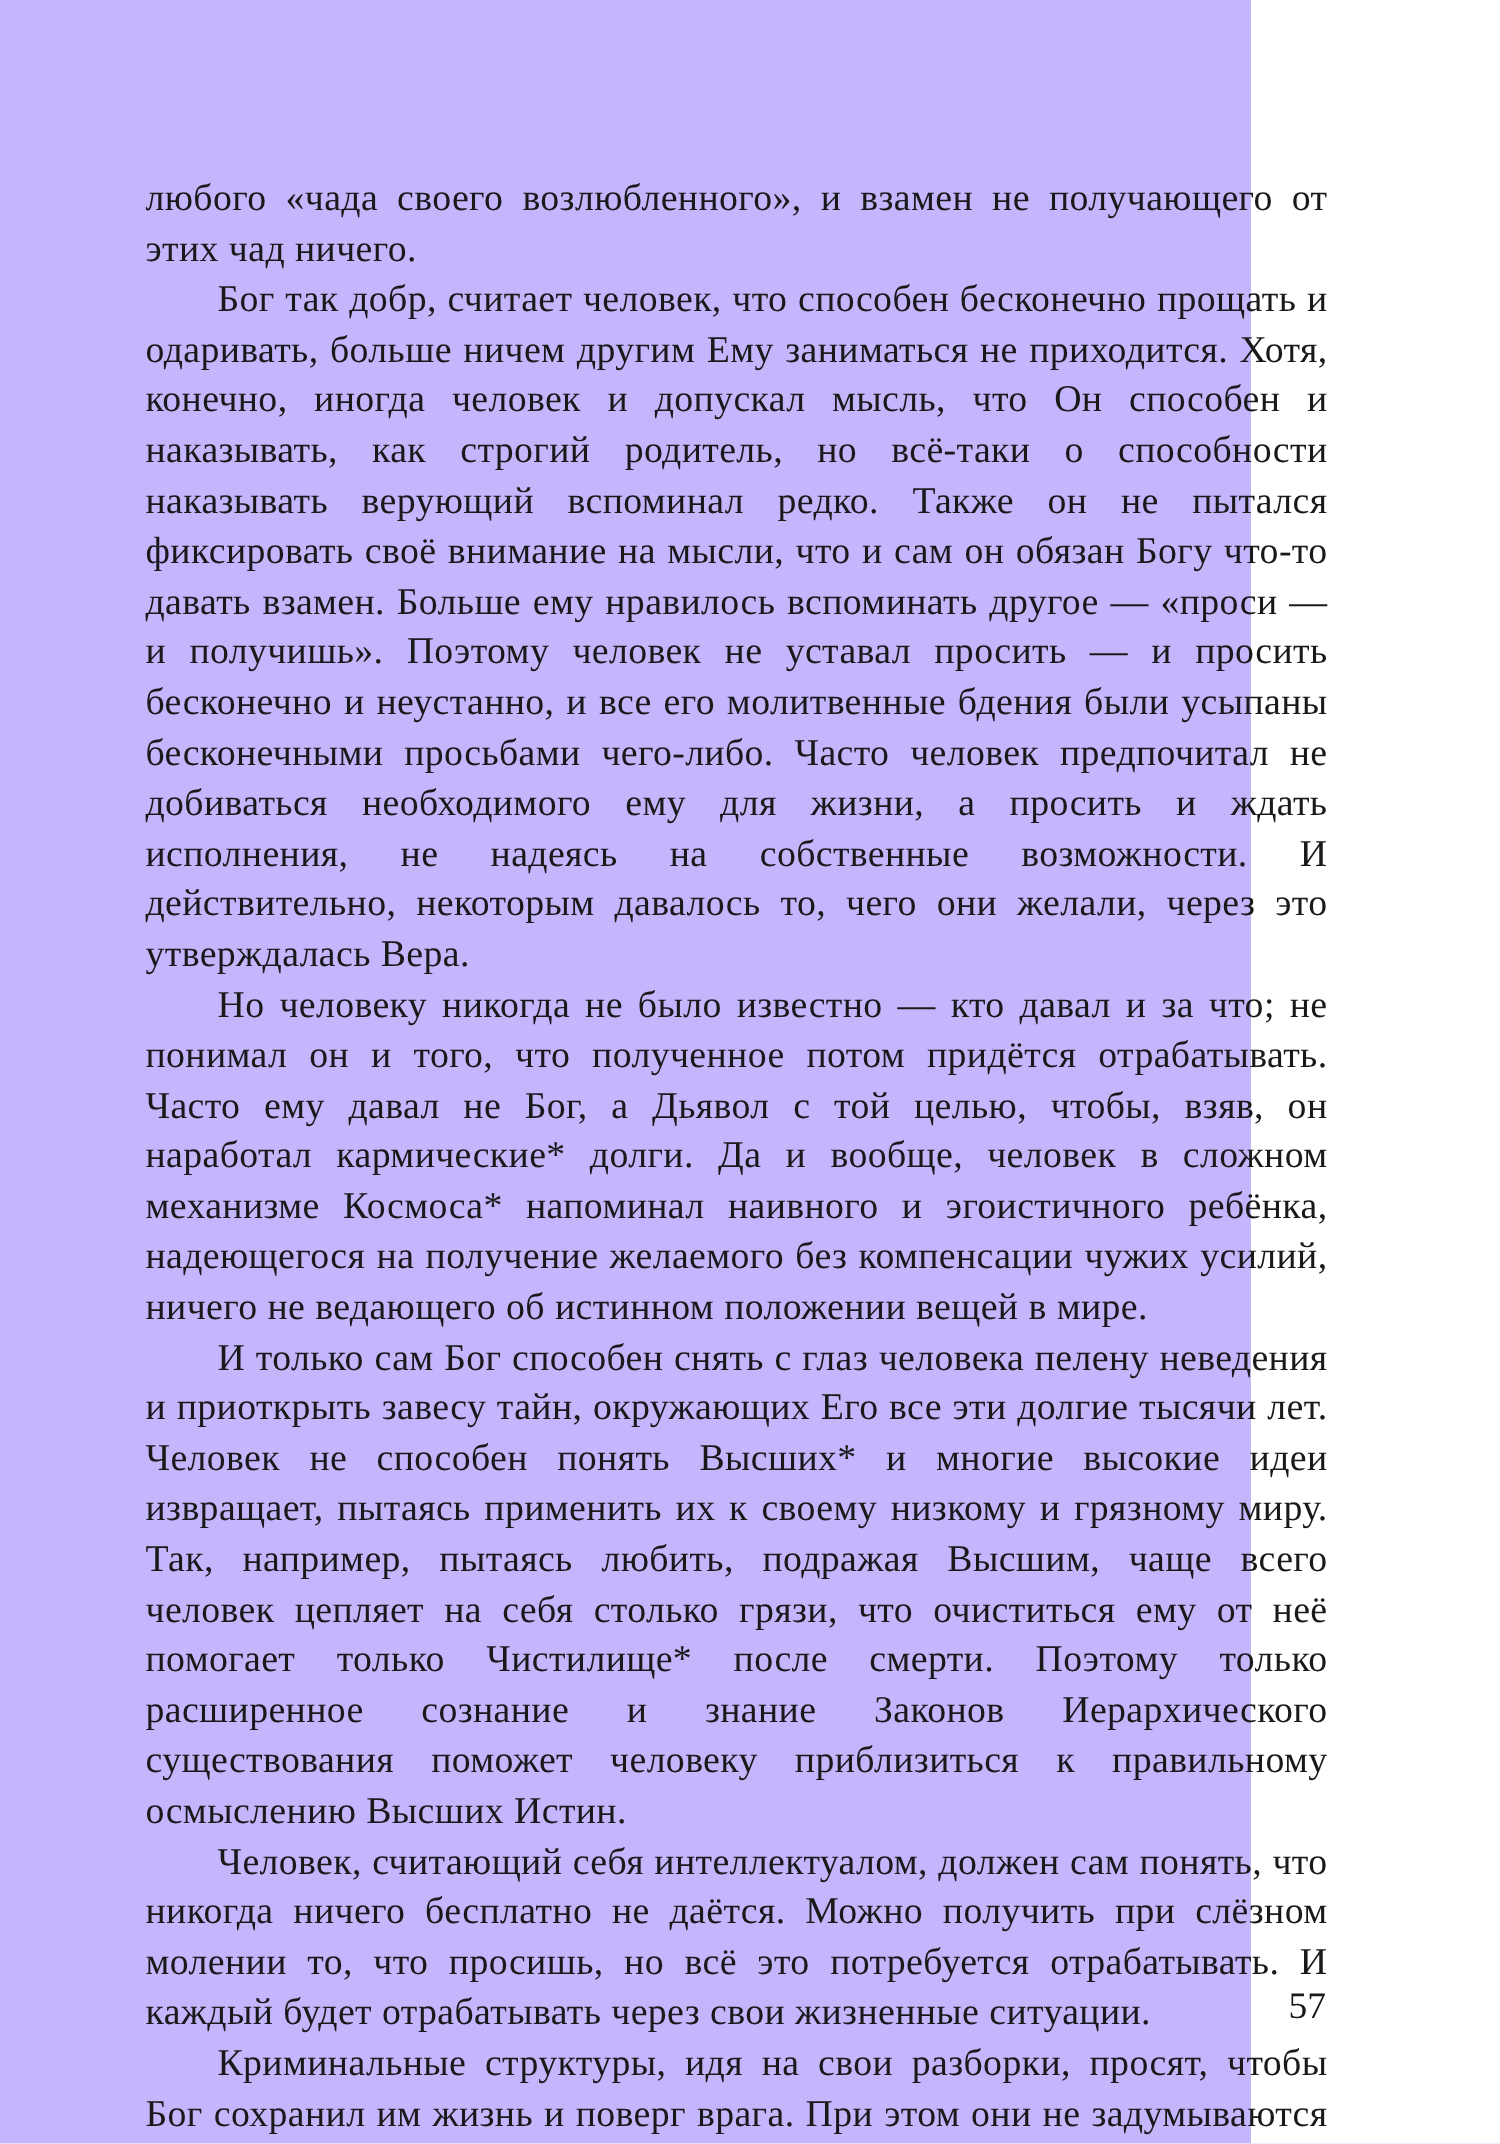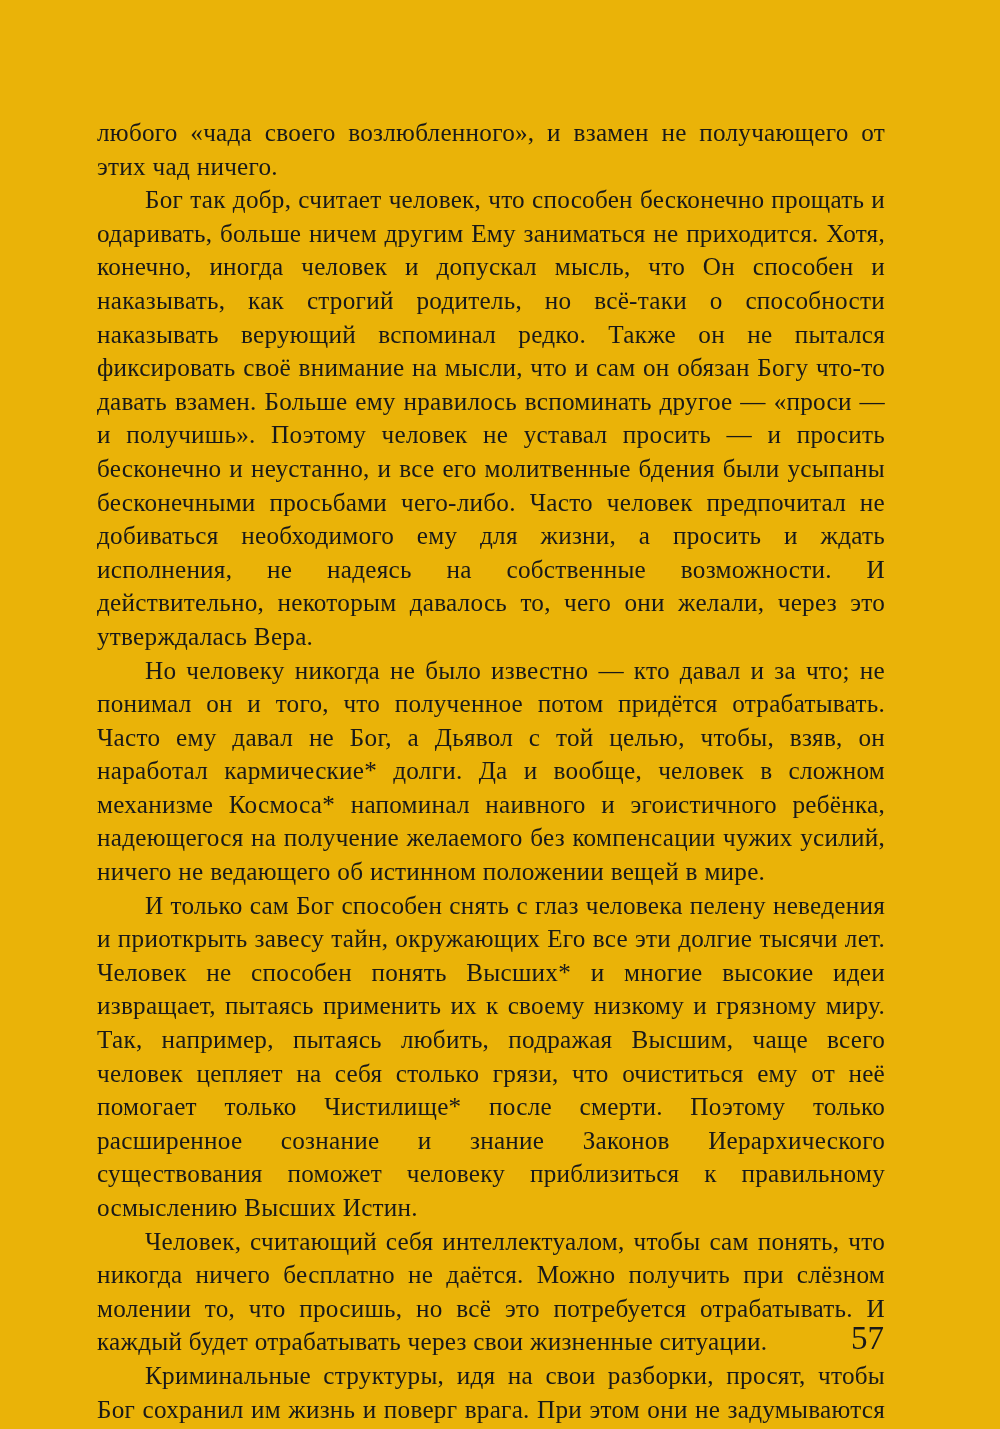--- a/index.html
+++ b/index.html
@@ -12,23 +12,23 @@
     height: 1429px;
     position: relative;
     font-family: "Liberation Serif", "DejaVu Serif", serif;
     color: #191919;
     overflow: hidden;
   }
   .page {
     position: absolute;
     left: 0;
     top: 0;
-    width: 1000px;
+    width: 834px;
     height: 1429px;
-    background: #eab308;
+    background: #c4b5fd;
   }
   .text-column {
     position: absolute;
     left: 97px;
     top: 116px;
     width: 788px;
   }
   .para {
     margin: 0;
     font-size: 25.2px;
@@ -44,34 +44,34 @@
   }
   .para b {
     font-weight: normal;
   }
   .page-number {
     position: absolute;
     left: 0;
     top: 1323px;
     width: 884px;
     text-align: right;
-    font-size: 33px;
+    font-size: 25px;
     line-height: 30px;
     color: #191919;
   }
 </style>
 </head>
 <body>
 
 <div class="page">
 
   <div class="text-column">
       <p class="para no-indent"><span>любого «чада своего возлюбленного», и взамен не получающего от этих чад ничего.</span></p>
       <p class="para"><span>Бог так добр, считает человек, что способен бесконечно прощать и одаривать, больше ничем другим Ему заниматься не приходится. Хотя, конечно, иногда человек и допускал мысль, что Он способен и наказывать, как строгий родитель, но всё-таки о способности наказывать верующий вспоминал редко. Также он не пытался фиксировать своё внимание на мысли, что и сам он обязан Богу что-то давать взамен. Больше ему нравилось вспоминать другое — «проси — и получишь». Поэтому человек не уставал просить — и просить бесконечно и неустанно, и все его молитвенные бдения были усыпаны бесконечными просьбами чего-либо. Часто человек предпочитал не добиваться необходимого ему для жизни, а просить и ждать исполнения, не надеясь на собственные возможности. И действительно, некоторым давалось то, чего они желали, через это утверждалась Вера.</span></p>
       <p class="para"><span>Но человеку никогда не было известно — кто давал и за что; не понимал он и того, что полученное потом придётся отрабатывать. Часто ему давал не Бог, а Дьявол с той целью, чтобы, взяв, он наработал </span><b>кармические*</b><span> долги. Да и вообще, человек в сложном механизме </span><b>Космоса*</b><span> напоминал наивного и эгоистичного ребёнка, надеющегося на получение желаемого без компенсации чужих усилий, ничего не ведающего об истинном положении вещей в мире.</span></p>
       <p class="para"><span>И только сам Бог способен снять с глаз человека пелену неведения и приоткрыть завесу тайн, окружающих Его все эти долгие тысячи лет. Человек не способен понять </span><b>Высших*</b><span> и многие высокие идеи извращает, пытаясь применить их к своему низкому и грязному миру. Так, например, пытаясь любить, подражая Высшим, чаще всего человек цепляет на себя столько грязи, что очиститься ему от неё помогает только </span><b>Чистилище*</b><span> после смерти. Поэтому только расширенное сознание и знание Законов Иерархического существования поможет человеку приблизиться к правильному осмыслению Высших Истин.</span></p>
-      <p class="para"><span>Человек, считающий себя интеллектуалом, чтобы сам понять, что никогда ничего бесплатно не даётся. Можно получить при слёзном молении то, что просишь, но всё это потребуется отрабатывать. И каждый будет отрабатывать через свои жизненные ситуации.</span></p>
+      <p class="para"><span>Человек, считающий себя интеллектуалом, должен сам понять, что никогда ничего бесплатно не даётся. Можно получить при слёзном молении то, что просишь, но всё это потребуется отрабатывать. И каждый будет отрабатывать через свои жизненные ситуации.</span></p>
       <p class="para"><span>Криминальные структуры, идя на свои разборки, просят, чтобы Бог сохранил им жизнь и поверг врага. При этом они не задумываются о своей правоте, а желают только одного — победы над врагом. Хотя ситуация через уничтожение другого человека решается</span></p>
     </div>
 
   <div class="page-number">57</div>
 
 </div>
 
 </body></html>

